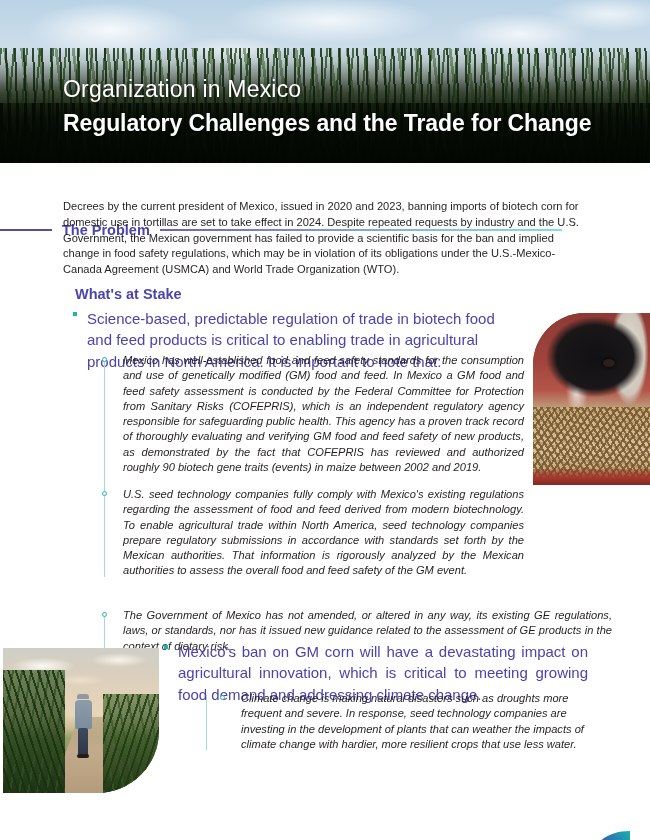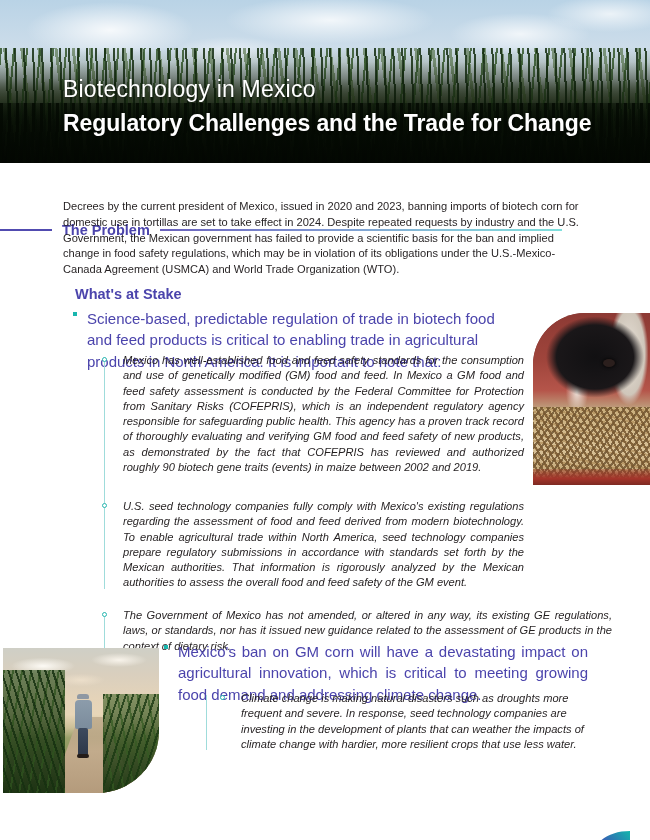--- a/index.html
+++ b/index.html
@@ -86,21 +86,21 @@
 
   .sub-group { position:absolute;font-style:italic; }
   .sub-rail {
     position:absolute; left:0; top:4px; bottom:2px; width:1px;
     background:#9fdcdb;
   }
   .sub {
     position:relative; color:#231f20; font-size:11.1px; line-height:1.375;
     padding-left:19px; text-align:justify;
   }
-  .sub + .sub { margin-top:24px; }
+  .sub + .sub { margin-top:12px; }
   .sub .ring {
     position:absolute; left:-2.5px; top:4px; width:5px; height:5px;
     border:1px solid #29b6b0; border-radius:50%; background:#ffffff;
   }
   .sub.nj { text-align:left; }
 
   
   .img-cow {
     position:absolute; left:533px; top:313px; width:117px; height:172px;
     border-top-left-radius:52px;
@@ -198,21 +198,21 @@
 </style>
 </head>
 <body>
 
 <div class="hero">
   <div class="hero-sky"></div>
   <div class="hero-grass"></div>
   <div class="hero-grass2"></div>
   <div class="hero-shade"></div>
   <div class="hero-text">
-    <div class="hero-title">Biotechnology in Mexico</div>
+    <div class="hero-title">Organization in Mexico</div>
     <div class="hero-sub">Regulatory Challenges and the Trade for Change</div>
   </div>
 </div>
 
 <div class="sec-head" style="left:0; top:178px; width:562px;margin-top:44px;">
   <div class="sec-rule-l"></div>
   <div class="sec-title">The Problem</div>
   <div class="sec-rule-r"></div>
 </div>
 

